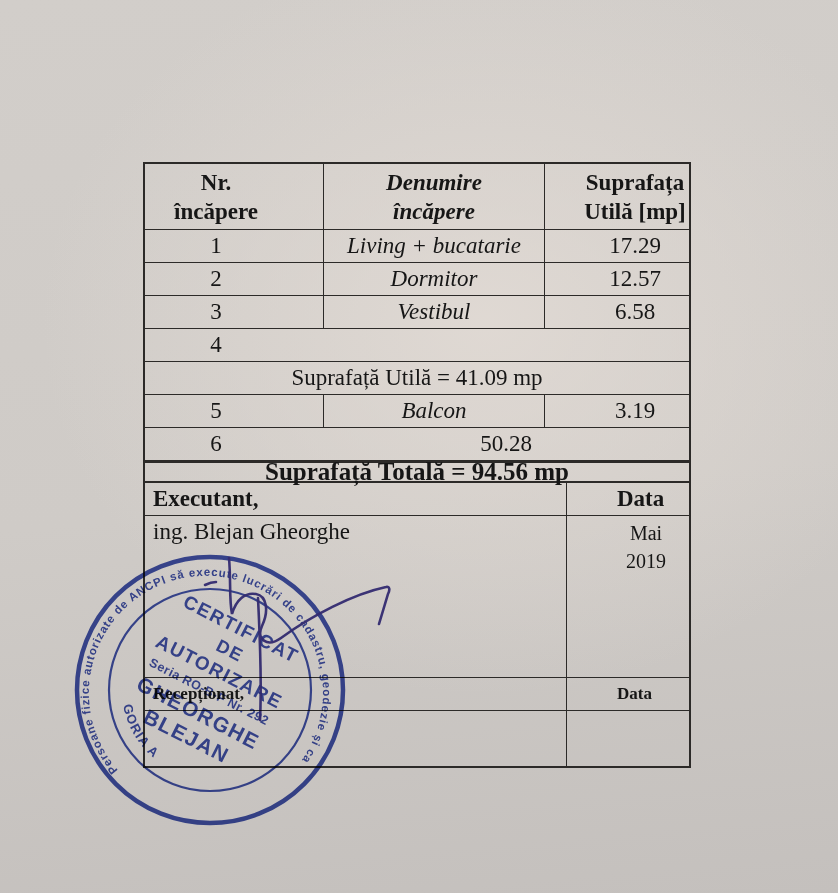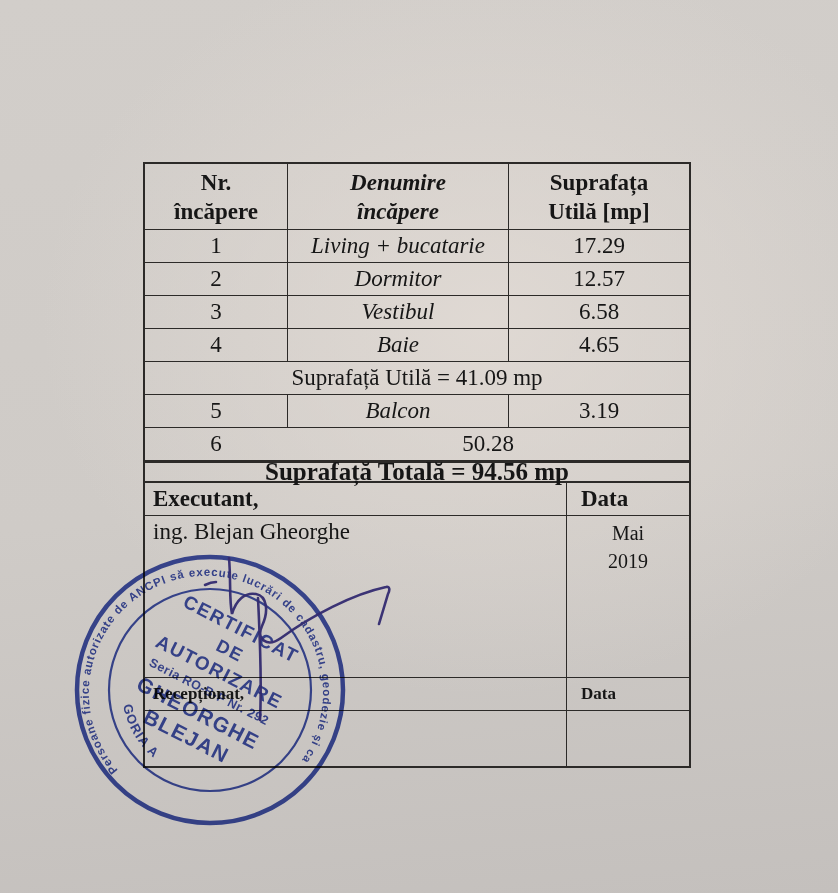--- a/index.html
+++ b/index.html
@@ -11,21 +11,21 @@
       linear-gradient(175deg, #d2cecA 0%, #cfcbc7 55%, #c4c0bd 100%);
     position:relative;
     color:#161616;
   }
   .paper{position:absolute;inset:0;}
   .doc-table{
     position:absolute;left:143px;top:162px;width:548px;
     box-sizing:border-box;border:2px solid #2c2a28;
     background:transparent;
   }
-  .row{display:flex;box-sizing:border-box;border-top:1.5px solid #2c2a28;}
+  .row{display:flex;box-sizing:border-box;border-top:1.5px solid #2c2a28;gap:36px;}
   .row:first-child{border-top:none;}
   .cell{box-sizing:border-box;display:flex;align-items:center;justify-content:center;text-align:center;}
   .c1{width:142px;}
   .c2{width:222px;border-left:1.5px solid #2c2a28;border-right:1.5px solid #2c2a28;font-style:italic;}
   .c3{flex:1;}
   .header-row{height:65px;}
   .header-row .cell{flex-direction:column;font-weight:bold;font-size:23px;line-height:29px;}
   .body-row{height:33px;font-size:23px;}
   .span-row{height:33px;font-size:23px;justify-content:center;align-items:center;display:flex;}
   .total-row{height:22px;font-size:25px;font-weight:bold;justify-content:center;align-items:center;display:flex;border-top:3px solid #2c2a28;border-bottom:1px solid #2c2a28;}
@@ -76,22 +76,20 @@
       <div class="cell c2">Dormitor</div>
       <div class="cell c3">12.57</div>
     </div>
     <div class="row body-row">
       <div class="cell c1">3</div>
       <div class="cell c2">Vestibul</div>
       <div class="cell c3">6.58</div>
     </div>
     <div class="row body-row">
       <div class="cell c1">4</div>
-      <div class="cell c2">Baie</div>
-      <div class="cell c3">4.65</div>
     </div>
 
     <div class="row span-row">Suprafață Utilă = 41.09 mp</div>
 
     <div class="row body-row">
       <div class="cell c1">5</div>
       <div class="cell c2">Balcon</div>
       <div class="cell c3">3.19</div>
     </div>
     <div class="row body-row">

